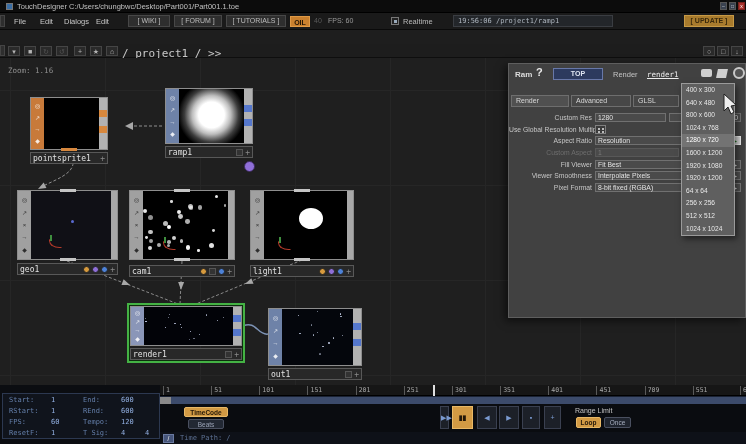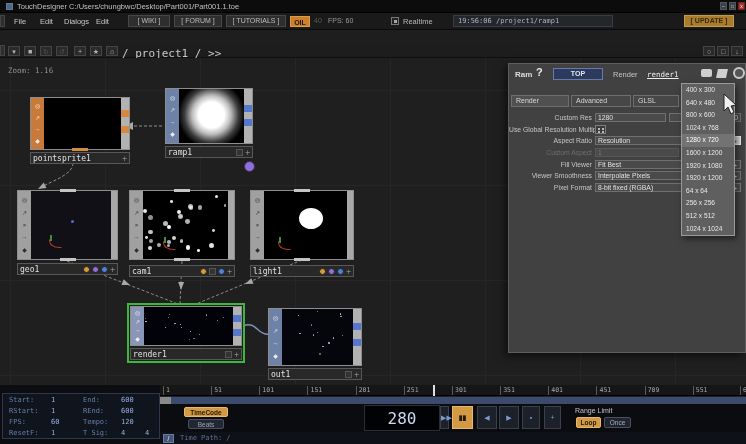--- a/index.html
+++ b/index.html
@@ -70,21 +70,21 @@
 .fslot{width:7px;height:7px;border:1px solid #555;background:#333;margin-left:2px}
 .fplus{color:#8a8a8a;font-size:8px;margin-left:2px}
 .axis{position:absolute;width:16px;height:14px}
 .ax-r{position:absolute;left:0;top:4px;width:13px;height:9px;border:1px solid transparent;
  border-bottom:1.5px solid #b33a2a;border-left:1.5px solid #b33a2a;border-radius:0 0 0 80%}
 .ax-g{position:absolute;left:1px;top:0;width:1.5px;height:6px;background:#3f8f3f}
 .bluedot{position:absolute;width:3px;height:3px;background:#5a6ad0;border-radius:50%}
 .blob{position:absolute;background:#fff;border-radius:50%}
 .selgreen{box-shadow:0 0 0 1px #0e2e0e,0 0 0 3px #44b244}
 
-#params{left:508px;top:63px;width:238px;height:290px;background:#414141;border:1px solid #5e5e5e;
+#params{left:508px;top:63px;width:238px;height:255px;background:#414141;border:1px solid #5e5e5e;
  box-shadow:-3px 3px 8px rgba(0,0,0,.55);z-index:10;font-size:7px}
 #p-left-label{position:absolute;left:6px;top:6px;font-weight:bold;font-size:8px;color:#ddd}
 #p-help{position:absolute;left:27px;top:2px;font-size:11px;font-weight:bold;color:#e8e8e8}
 #p-family{position:absolute;left:44px;top:4px;width:50px;height:12px;background:#2c3a5e;border:1px solid #6878a8;
  color:#dfe6f2;font-size://7px;font-size:7px;font-weight:bold;text-align:center;line-height:10px}
 #p-optype{position:absolute;left:104px;top:6px;color:#c4c4c4;font-size:7.5px}
 #p-opname{position:absolute;left:138px;top:6px;color:#ececec;font-size:7.5px;text-decoration:underline;
  font-family:"DejaVu Sans Mono",monospace}
 .hicon{position:absolute;top:5px}
 #ic-comment{left:192px;width:11px;height:8px;background:#cfcfcf;border-radius:2px}
@@ -208,21 +208,21 @@
       <polygon transform="translate(38,131) rotate(152)" points="0,0 -8,-3 -8,3" fill="#a8a8a8"></polygon>
       <path d="M67,203 L178,246" stroke="#8a8a8a" stroke-width="1" stroke-dasharray="3,2" fill="none"></path>
       <polygon transform="translate(130,227) rotate(21)" points="0,0 -8,-3 -8,3" fill="#a8a8a8"></polygon>
       <path d="M182,203 L180,246" stroke="#8a8a8a" stroke-width="1" stroke-dasharray="3,2" fill="none"></path>
       <polygon transform="translate(181,232) rotate(91)" points="0,0 -8,-3 -8,3" fill="#a8a8a8"></polygon>
       <path d="M302,202 L196,246" stroke="#8a8a8a" stroke-width="1" stroke-dasharray="3,2" fill="none"></path>
       <polygon transform="translate(245,226) rotate(158)" points="0,0 -8,-3 -8,3" fill="#a8a8a8"></polygon>
       <path d="M243,268 C256,262 258,278 268,276" stroke="#7d93b5" stroke-width="1.5" fill="none"></path>
     </svg>
 
-    <div class="nwrap" style="left:30px;top:39px;width:100px">
+    <div class="nwrap" style="left:30px;top:39px;width:78px">
       <div class="nbody" style="height:53px">
         <div class="nstrip" style="background:#c87a3a">
           <span>◎</span>
             <span>↗</span>
             <span>→</span>
             <span>◆</span>
         </div>
         <div class="nview"></div>
         <div class="nright">
           <span class="ctab" style="top:12px;background:#d7883e"></span>
@@ -560,21 +560,20 @@
           <span class="iv c2">1</span>
           <span class="il c3">T Sig:</span>
           <span class="iv c4">4</span>
           <span class="iv c5">4</span>
         </div>
       </div>
 
     <div id="transport">
       <span id="timecode-btn">TimeCode</span>
       <span id="beats-btn">Beats</span>
-      <span id="frame-display">280</span>
       <span id="range-label">Range Limit</span>
       <span id="loop-btn">Loop</span>
       <span id="once-btn">Once</span>
     <span class="tbtn" style="left: 280px; width: 9px;">▶▶</span>
         <span class="tbtn act" style="left: 292px; width: 21px;">▮▮</span>
         <span class="tbtn" style="left: 317px; width: 20px;">◀</span>
         <span class="tbtn" style="left: 339px; width: 20px;">▶</span>
         <span class="tbtn" style="left: 362px; width: 18px;">▪</span>
         <span class="tbtn" style="left: 384px; width: 17px;">+</span>
       </div>

